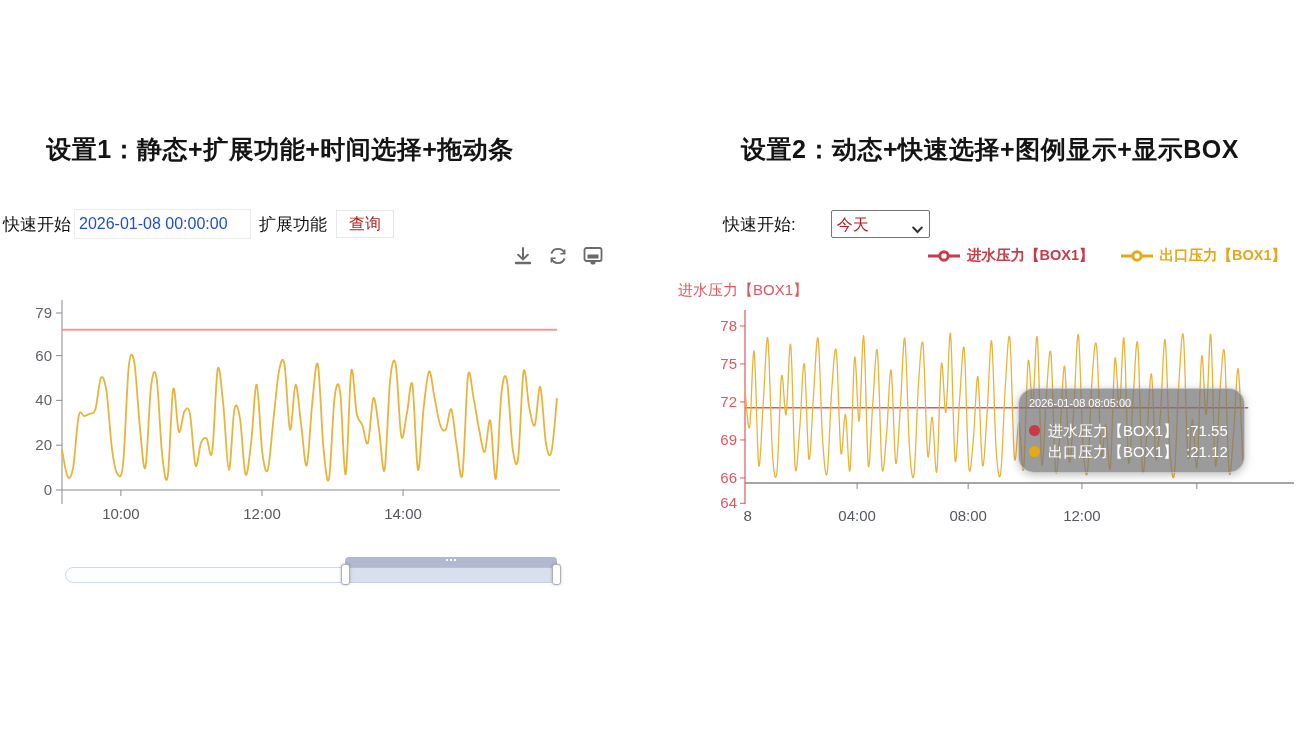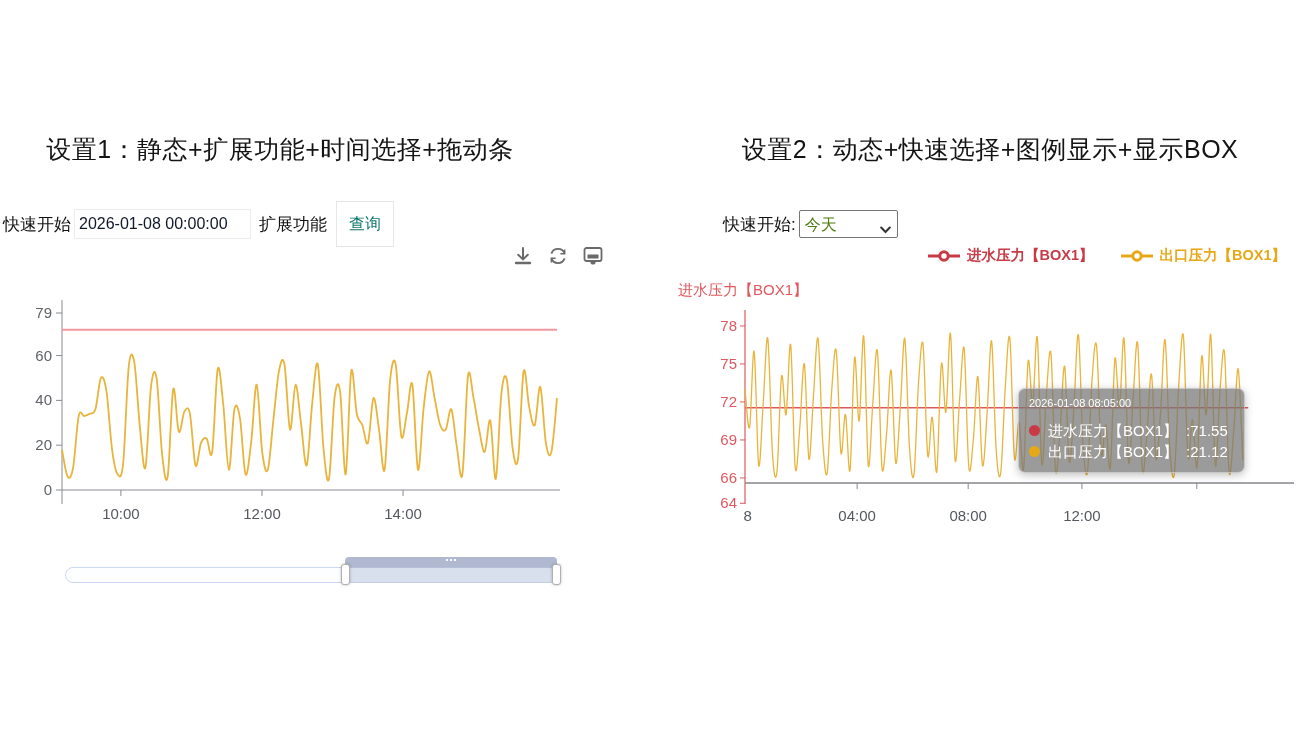--- a/index.html
+++ b/index.html
@@ -1,53 +1,53 @@
 <!DOCTYPE html>
 <html><head>
 <meta charset="utf-8">
 <style>
   html,body{margin:0;padding:0;background:#fff;}
   body{font-family:"Liberation Sans","DejaVu Sans",sans-serif;color:#1a1a1a;}
   #canvas{position:relative;width:1298px;height:730px;background:#fff;overflow:hidden;}
-  .panel-title{position:absolute;font-size:25px;font-weight:400;color:#141414;text-align:center;letter-spacing:.5px;}
+  .panel-title{position:absolute;font-size:25px;font-weight:700;color:#141414;text-align:center;letter-spacing:.5px;}
   #title1{left:0;top:133px;width:560px;}
   #title2{left:680px;top:133px;width:620px;}
   .controls{position:absolute;top:208px;display:flex;align-items:center;height:32px;}
   #controls1{left:0;}
   #controls2{left:720px;}
   .ctl-label{font-size:17px;color:#111;padding:0 3px;white-space:nowrap;}
   .time-input{box-sizing:border-box;width:177px;height:30px;border:1px solid #ececec;background:#fff;
-    font-family:inherit;font-size:16px;color:#0f172a;padding:0 4px;margin-right:5px;}
-  .query-btn{box-sizing:border-box;height:46px;border:1px solid #e7e7e7;background:#fff;font-family:inherit;
-    font-size:16px;color:#0f766e;padding:0 12px;margin-left:6px;cursor:pointer;}
+    font-family:inherit;font-size:16px;color:#1d4ed8;padding:0 4px;margin-right:5px;}
+  .query-btn{box-sizing:border-box;height:28px;border:1px solid #e7e7e7;background:#fff;font-family:inherit;
+    font-size:16px;color:#b91c1c;padding:0 12px;margin-left:6px;cursor:pointer;}
   .select-wrap{position:relative;display:inline-block;}
   .quick-select{box-sizing:border-box;width:99px;height:28px;border:1px solid #767676;border-radius:2px;
-    background:#fff;font-family:inherit;font-size:16px;color:#4d7c0f;padding:0 22px 0 5px;
-    -webkit-appearance:none;appearance:none;}
+    background:#fff;font-family:inherit;font-size:16px;color:#b91c1c;padding:0 22px 0 5px;
+    -webkit-appearance:none;appearance:none;margin-left:32px;}
   .select-chevron{position:absolute;right:7px;top:10px;pointer-events:none;}
   #toolbox{position:absolute;left:505px;top:244px;width:100px;display:flex;gap:11px;justify-content:flex-end;}
   #toolbox .tool{width:24px;height:24px;display:inline-flex;align-items:center;justify-content:center;cursor:pointer;}
   .chart-svg{position:absolute;}
   .chart-svg text{font-family:"Liberation Sans","DejaVu Sans",sans-serif;}
   #chart2-title{position:absolute;left:678px;top:281px;font-size:15px;}
   #legend{position:absolute;left:640px;top:246px;width:652px;display:flex;justify-content:flex-end;
     align-items:center;gap:26px;padding-right:6px;box-sizing:border-box;}
   .legend-item{display:flex;align-items:center;gap:6px;cursor:pointer;}
   .legend-label{font-size:14.5px;font-weight:600;white-space:nowrap;}
   
   #dz-track{position:absolute;left:65px;top:567px;width:492px;height:16px;border:1px solid #ccd7f2;
     border-radius:9px;background:#fdfeff;box-sizing:border-box;}
   #dz-movebar{position:absolute;top:557px;height:11px;background:#b0b9d0;border-radius:4px 4px 0 0;}
   #dz-sel{position:absolute;top:567px;height:16px;background:rgba(186,196,222,.55);border-radius:0 8px 8px 0;}
   .dz-handle{position:absolute;top:564px;width:9px;height:21px;background:#fff;border:1px solid #b0b0b0;
     border-radius:3px;box-shadow:0 0 3px rgba(0,0,0,.25);box-sizing:border-box;cursor:ew-resize;}
   .grip{position:absolute;top:559px;width:2px;height:2px;background:#fff;box-shadow:4px 0 0 #fff,8px 0 0 #fff;}
   
   #tooltip{position:absolute;left:1018px;top:388px;width:227px;box-sizing:border-box;padding:8px 10px 10px 10px;
-    background:rgba(116,116,116,.72);border:1px solid rgba(255,255,255,.45);border-radius:7px;
+    background:rgba(116,116,116,.72);border:1px solid rgba(255,255,255,.45);border-radius:16px;
     box-shadow:0 2px 8px rgba(0,0,0,.25);color:#fff;z-index:5;}
   .tt-date{font-size:11px;line-height:13px;margin-bottom:10px;white-space:nowrap;}
   .tt-row{display:flex;align-items:center;gap:8px;font-size:15px;line-height:21px;white-space:nowrap;}
   .tt-dot{width:11px;height:11px;border-radius:50%;flex:0 0 auto;}
 </style>
 </head>
 <body>
 
 <div id="canvas">
 

